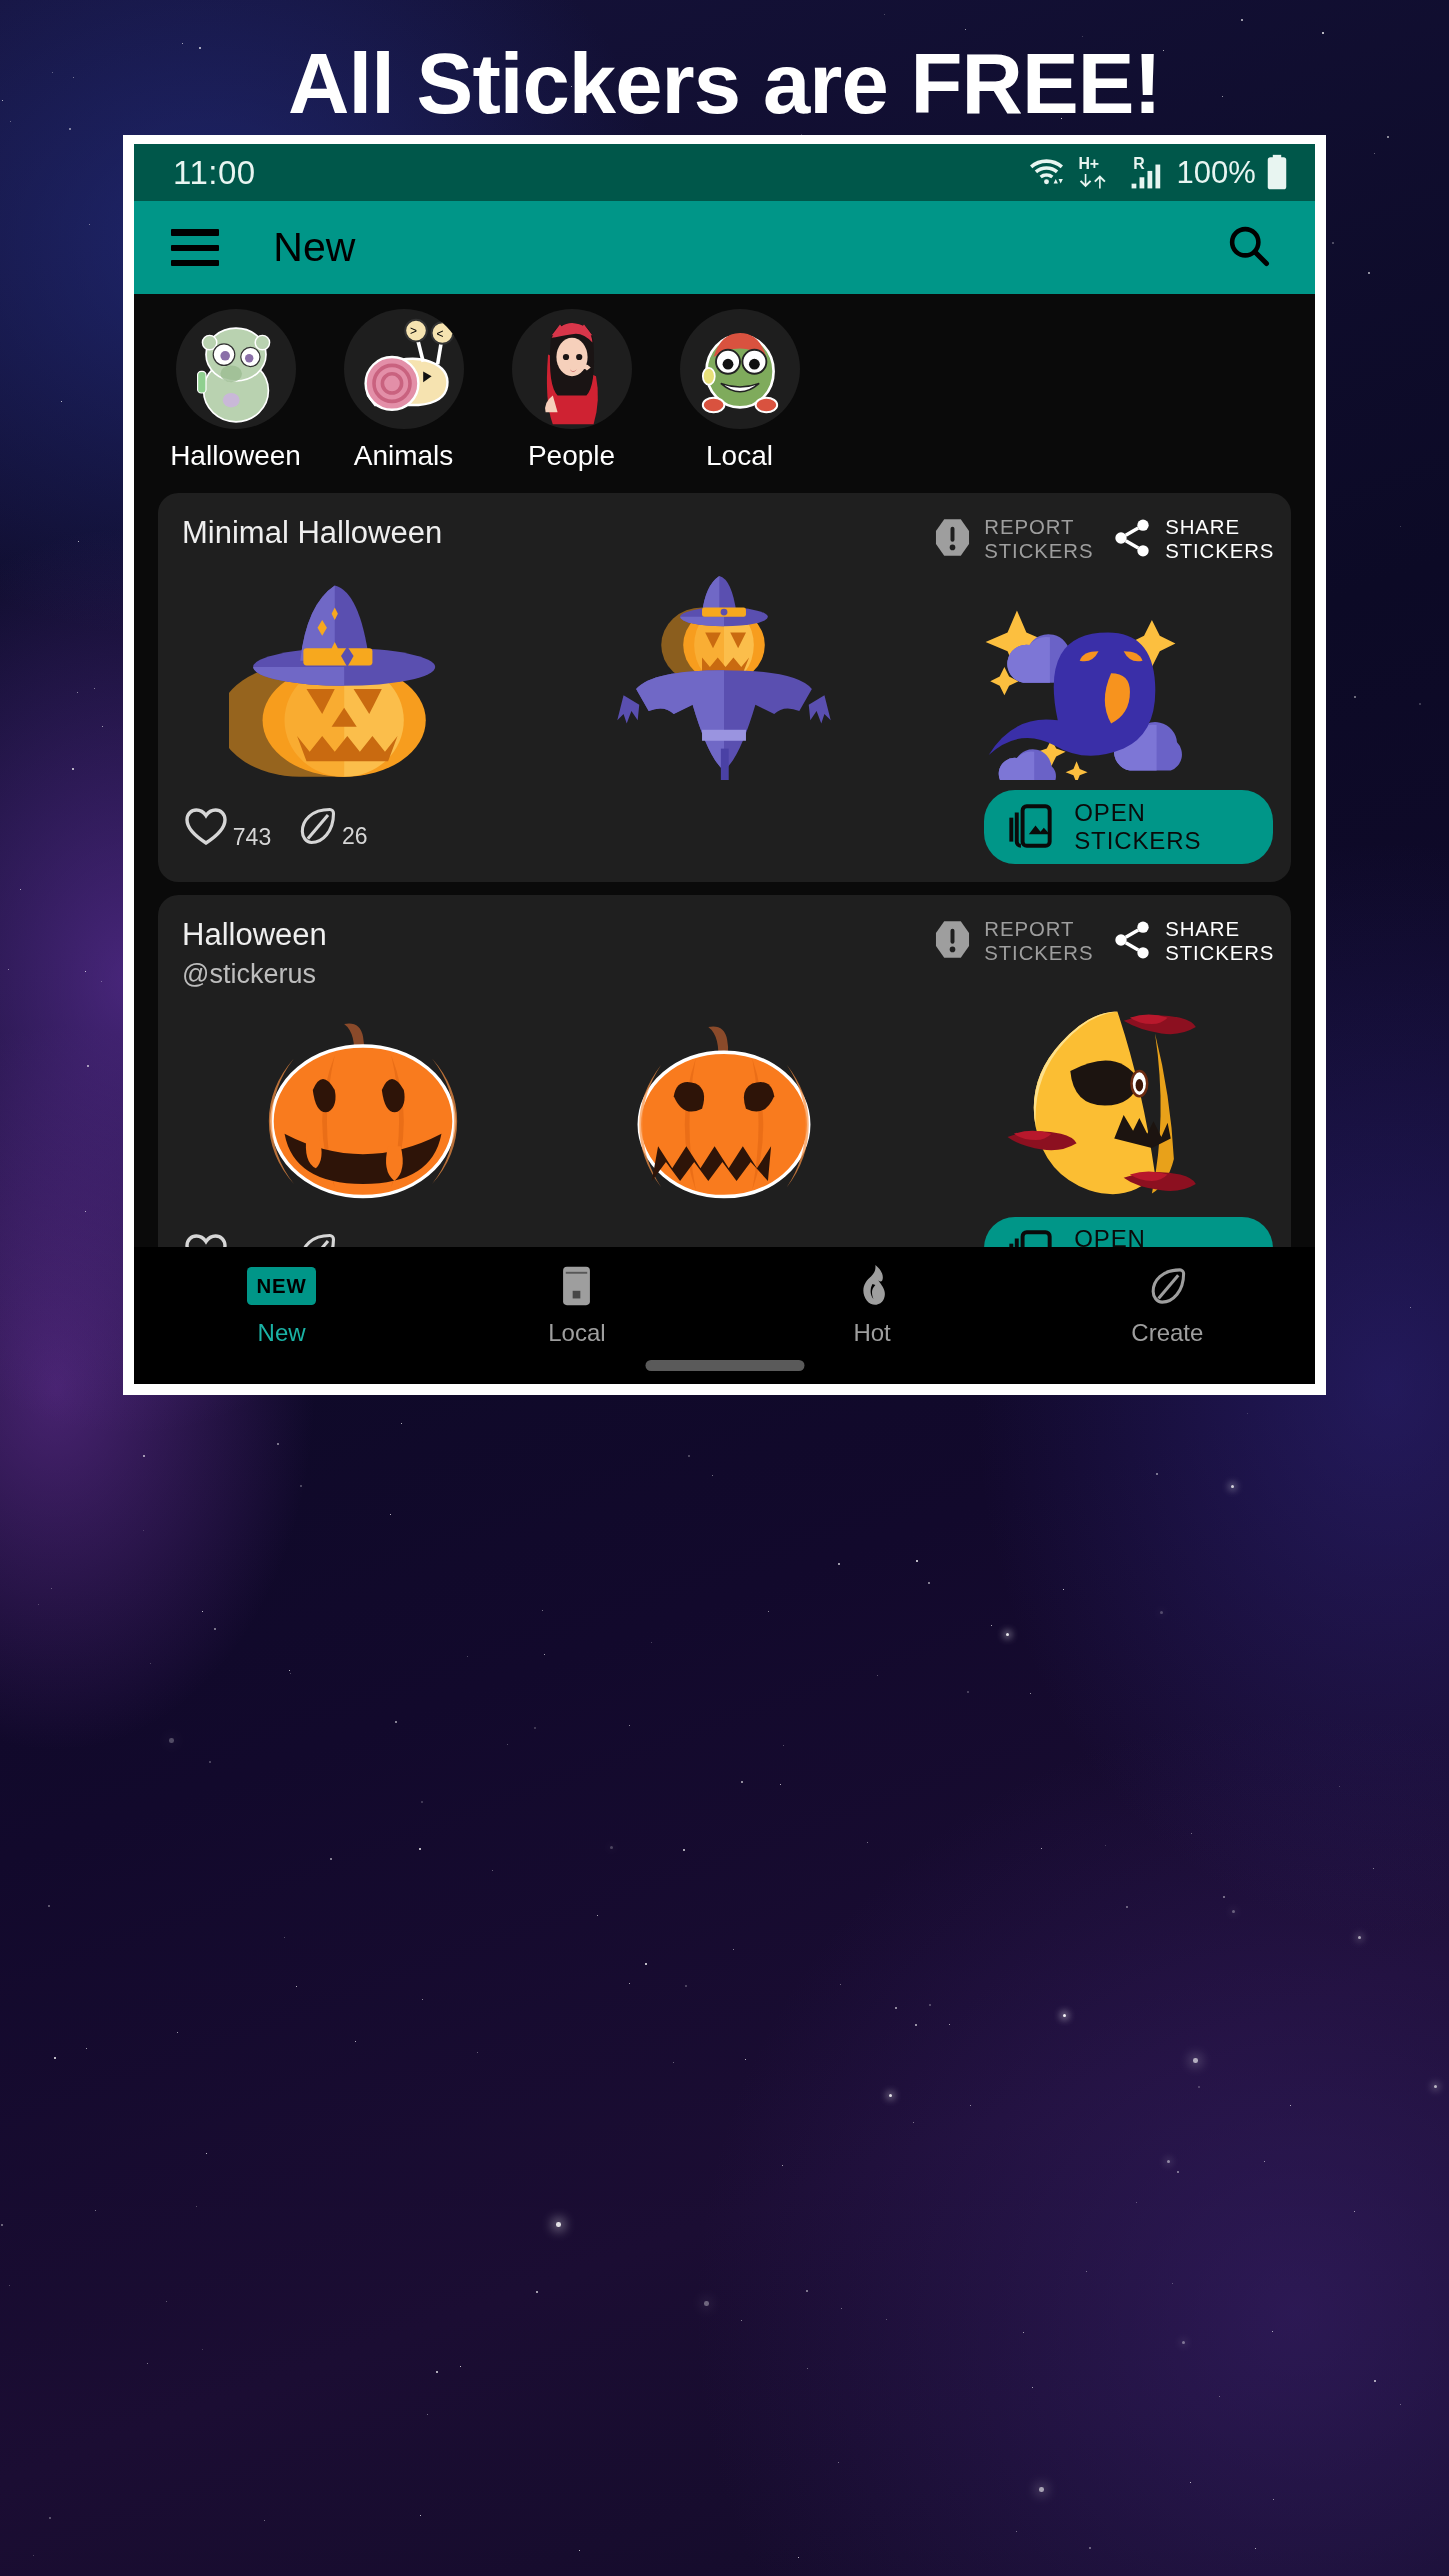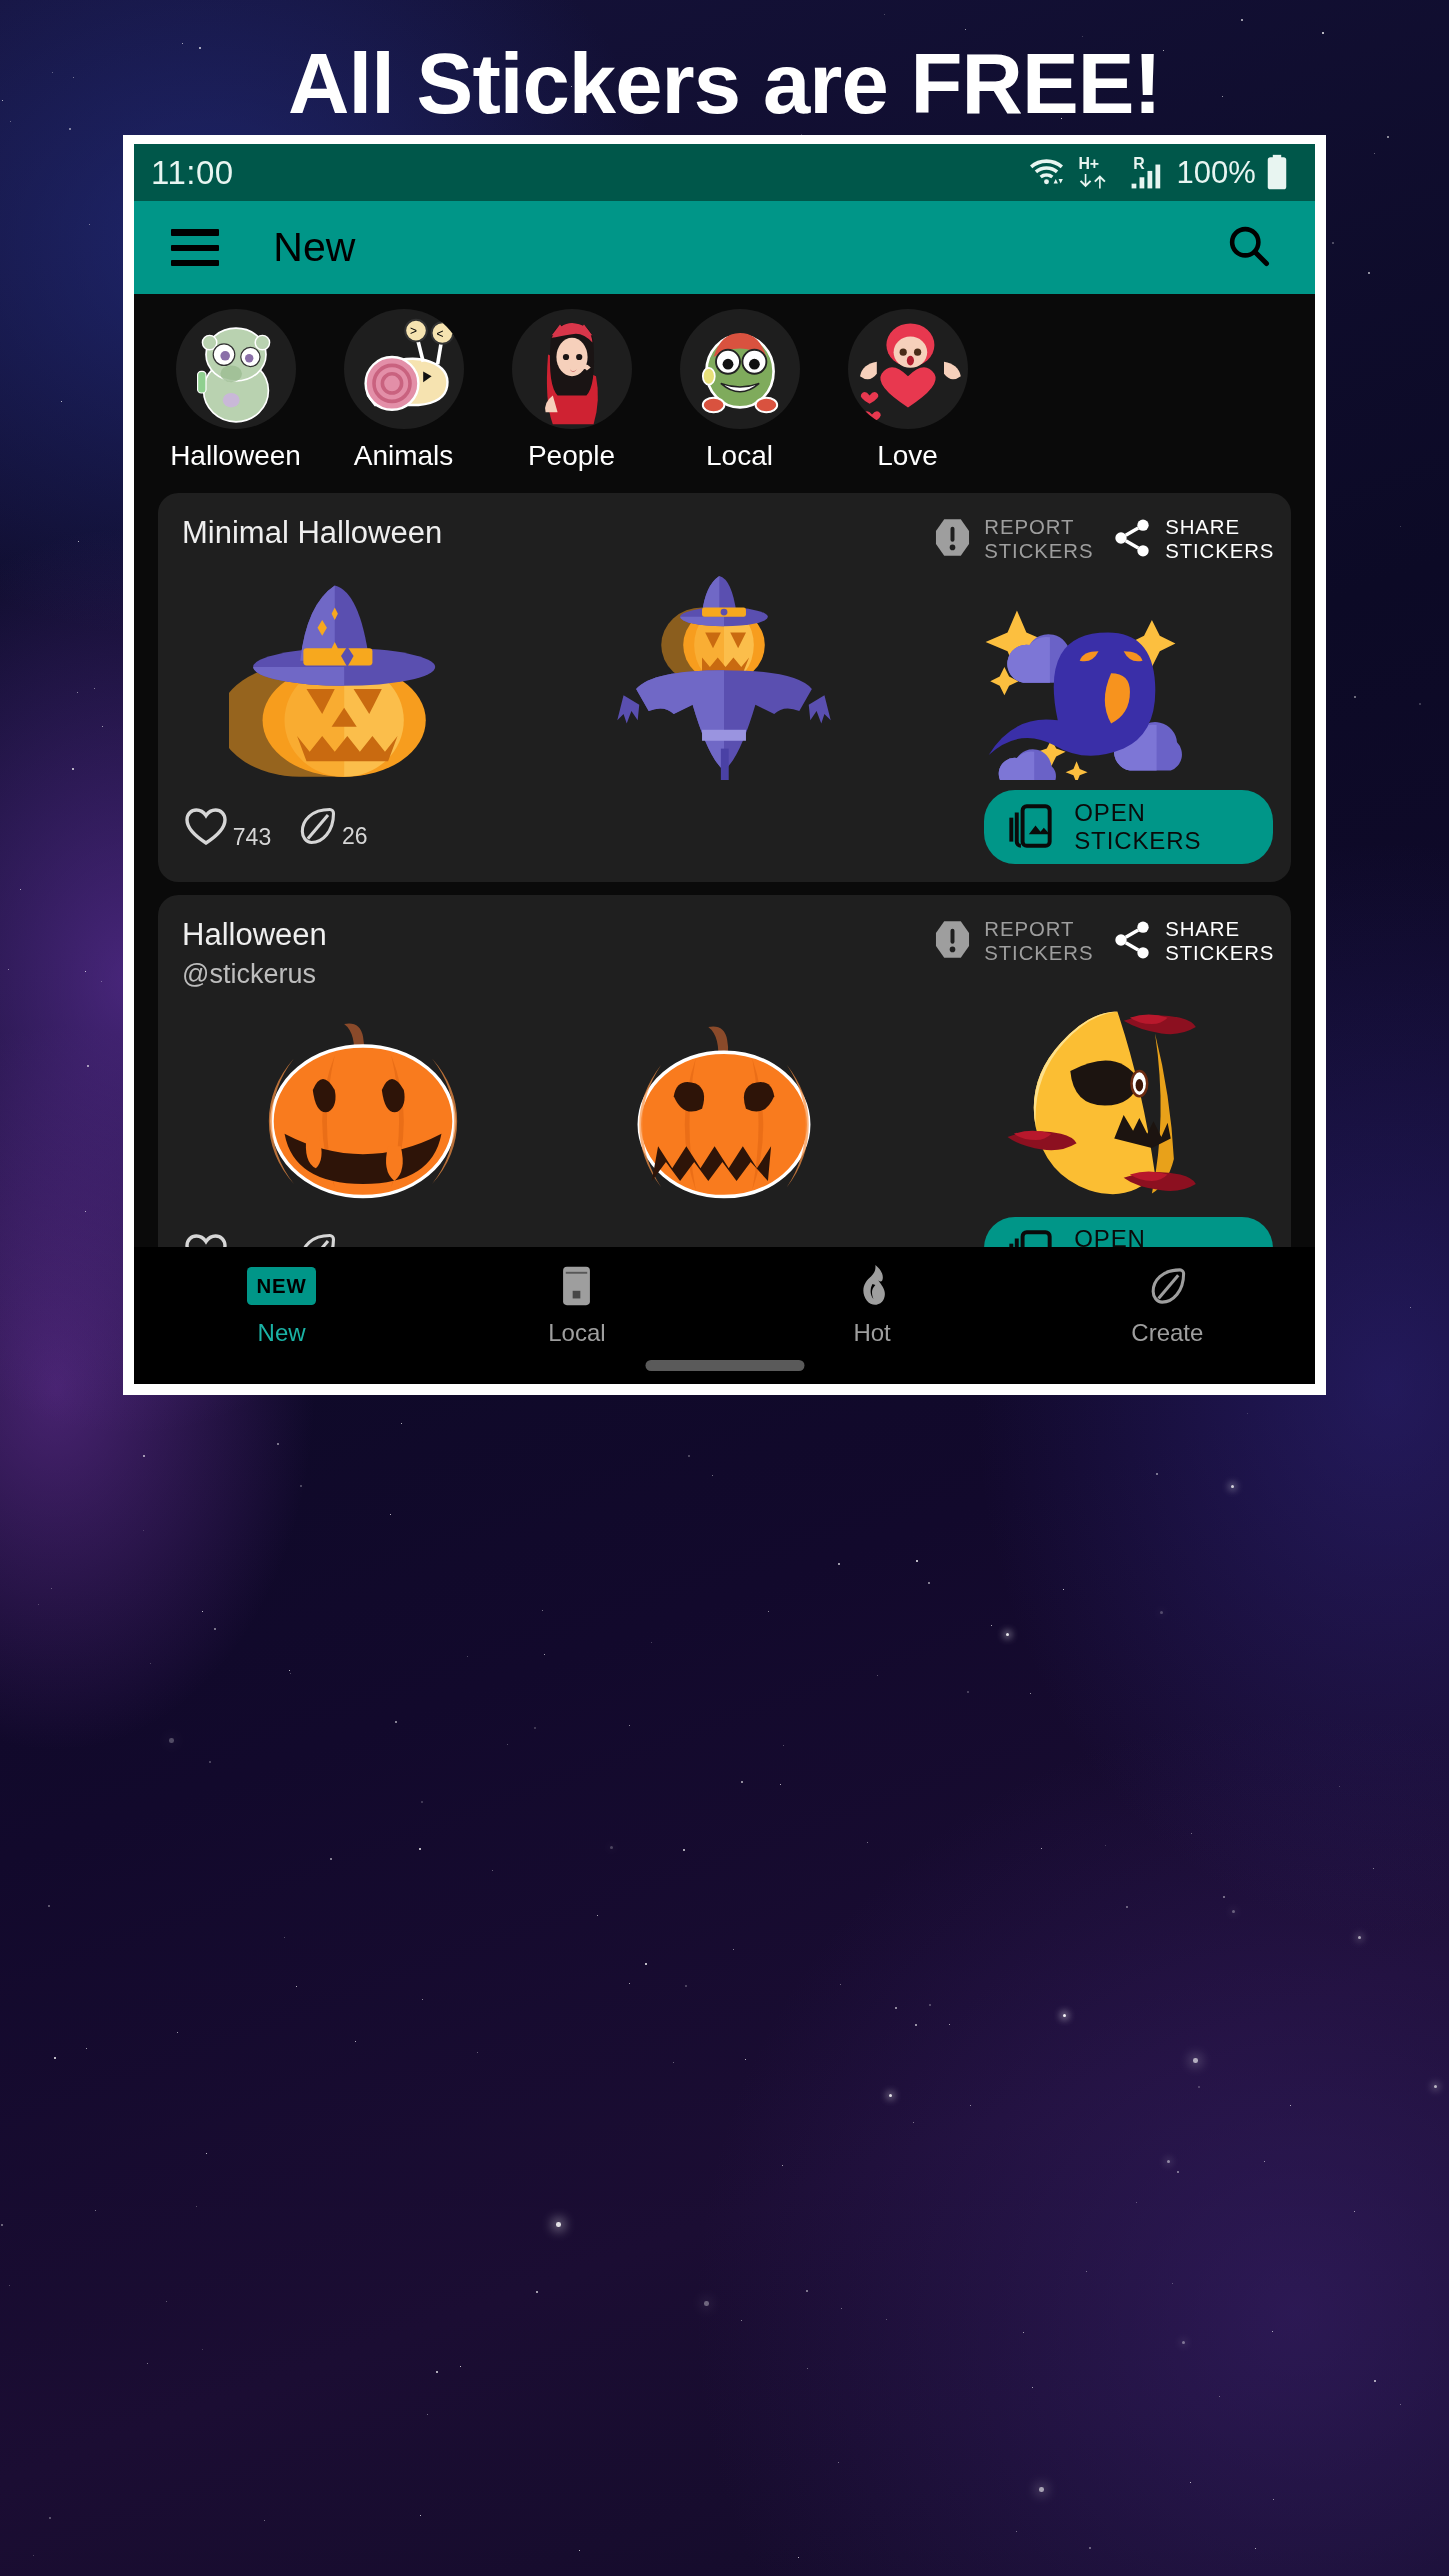--- a/index.html
+++ b/index.html
@@ -51,21 +51,21 @@
     width: 100%; height: 100%;
     background: #0a0a0a;
     overflow: hidden;
   }
 
   
   #status-bar {
     height: 57px;
     background: #00574a;
     display: flex; align-items: center;
-    padding: 0 26px 0 17px;
+    padding: 0 26px 0 39px;
     color: #e8f5f1;
   }
   #status-time { font-size: 33px; letter-spacing: 0.5px; }
   #status-icons {
     margin-left: auto;
     display: flex; align-items: center; gap: 9.3px;
   }
   #status-icons svg { display:block; }
   #battery-pct { font-size: 31px; letter-spacing: 0px; }
 
@@ -639,38 +639,20 @@
           <circle cx="62" cy="46" r="4.5" fill="#111"></circle>
           <path d="M34 62 q16 14 32 0 q-16 6 -32 0z" fill="#fff" stroke="#222" stroke-width="1.2"></path>
           <ellipse cx="28" cy="80" rx="9" ry="6" fill="#d9523f" stroke="#fff" stroke-width="1.6"></ellipse>
           <ellipse cx="72" cy="80" rx="9" ry="6" fill="#d9523f" stroke="#fff" stroke-width="1.6"></ellipse>
           <ellipse cx="24" cy="56" rx="5" ry="7" fill="#e7e07a" stroke="#fff" stroke-width="1.4"></ellipse>
         </svg>
       </div>
       <div class="cat-label">Local</div>
     </div>
 
-    <div class="cat">
-      <div class="cat-avatar">
-        <svg width="120" height="120" viewBox="0 0 100 100">
-          <ellipse cx="52" cy="30" rx="20" ry="18" fill="#e8384f"></ellipse>
-          <ellipse cx="52" cy="36" rx="14" ry="13" fill="#f6d0bb"></ellipse>
-          <path d="M38 28 q14 -12 28 0 q-4 -14 -14 -14 q-10 0 -14 14z" fill="#e8384f"></path>
-          <circle cx="46" cy="36" r="3" fill="#4a2c18"></circle>
-          <circle cx="58" cy="36" r="3" fill="#4a2c18"></circle>
-          <ellipse cx="52" cy="43" rx="3" ry="4" fill="#b01e2e"></ellipse>
-          <path d="M50 56 q-14 -14 -22 -2 q-6 10 22 28 q28 -18 22 -28 q-8 -12 -22 2z" fill="#e8384f"></path>
-          <path d="M24 44 q-12 2 -14 12 q8 6 14 -2z" fill="#f6d0bb"></path>
-          <path d="M80 44 q12 2 14 12 q-8 6 -14 -2z" fill="#f6d0bb"></path>
-          <path d="M18 72 q-4 -5 -7 -1 q-2 3 7 8 q9 -5 7 -8 q-3 -4 -7 1z" fill="#e8384f"></path>
-          <path d="M20 88 q-4 -5 -7 -1 q-2 3 7 8 q9 -5 7 -8 q-3 -4 -7 1z" fill="#e8384f"></path>
-        </svg>
-      </div>
-      <div class="cat-label">Love</div>
-    </div>
   </div>
 
   <div class="pack-card">
     <div class="pack-head">
       <div class="pack-titles">
         <div class="pack-name">Minimal Halloween</div>
       </div>
       <div class="pack-action act-report">
         <span>
           <svg width="41" height="43" viewBox="0 0 24 26">

